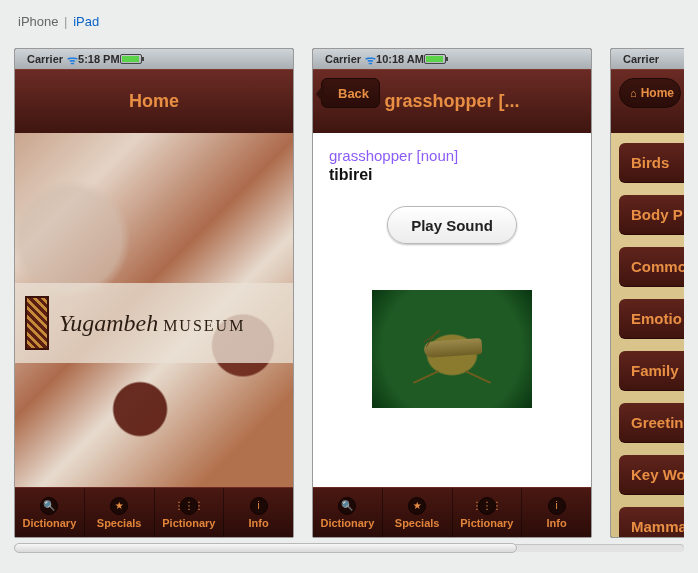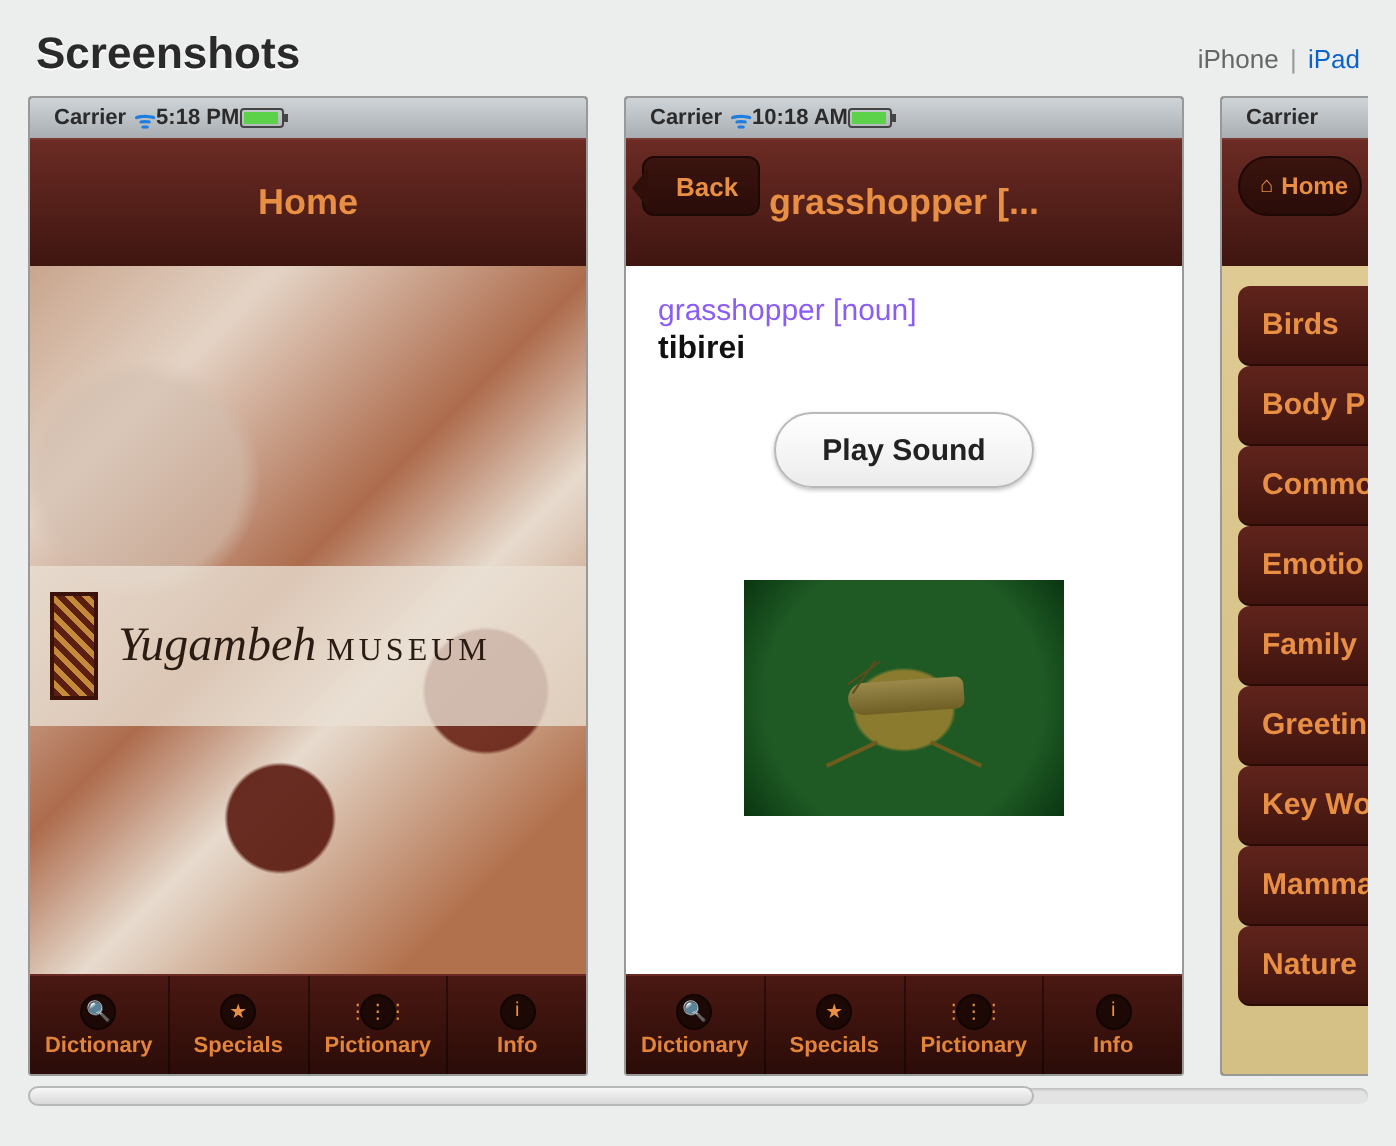--- a/index.html
+++ b/index.html
@@ -197,21 +197,21 @@
   .catlist { display:flex; flex-direction:column; }
   .cat-item {
     height:40px;
     background: linear-gradient(#5f241c,#40140e);
     border-bottom:1px solid #2a0b07;
     color:#e88f44;
     font-size:15px; font-weight:bold;
     display:flex; align-items:center;
     padding-left:12px;
     border-radius:6px 0 0 6px;
-    margin-bottom:0px;
+    margin-bottom:12px;
     white-space:nowrap; overflow:hidden;
   }
 
   
   .tabbar {
     height: 50px;
     background: linear-gradient(#4a1812,#2b0c08);
     border-top:1px solid #6b2b24;
     display:flex;
     flex-shrink:0;
@@ -245,21 +245,20 @@
   .hscroll .thumb {
     position:absolute; left:0; width:75%; top:2px; height:10px;
     background:linear-gradient(#f7f7f7,#d9d9d9);
     border:1px solid #b8b8b8; border-radius:5px;
   }
 </style>
 </head>
 <body>
 
 <div class="header-row">
-  <div class="section-title">Screenshots</div>
   <div class="device-tabs">
     <span>iPhone</span>
     <span class="sep">|</span>
     <span class="ipad">iPad</span>
   </div>
 </div>
 
 <div class="viewport">
   <div class="strip">
 

